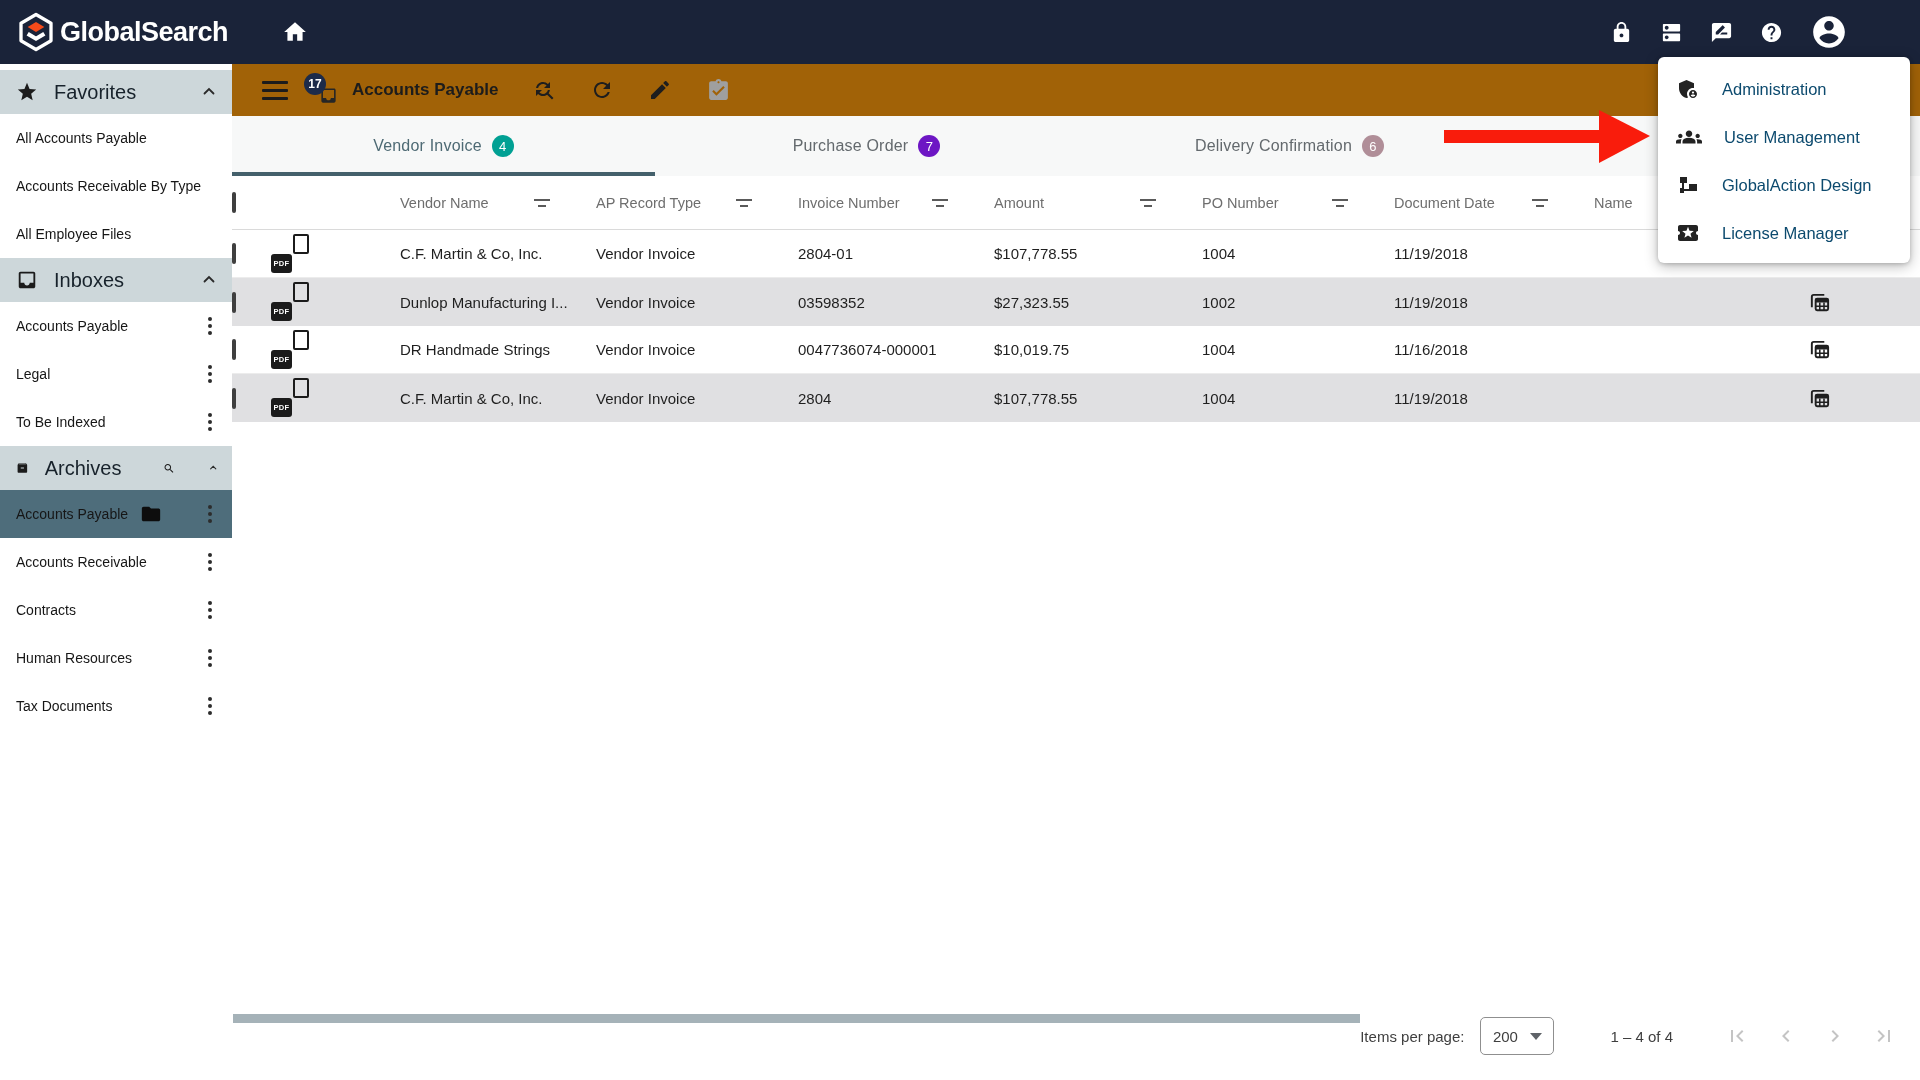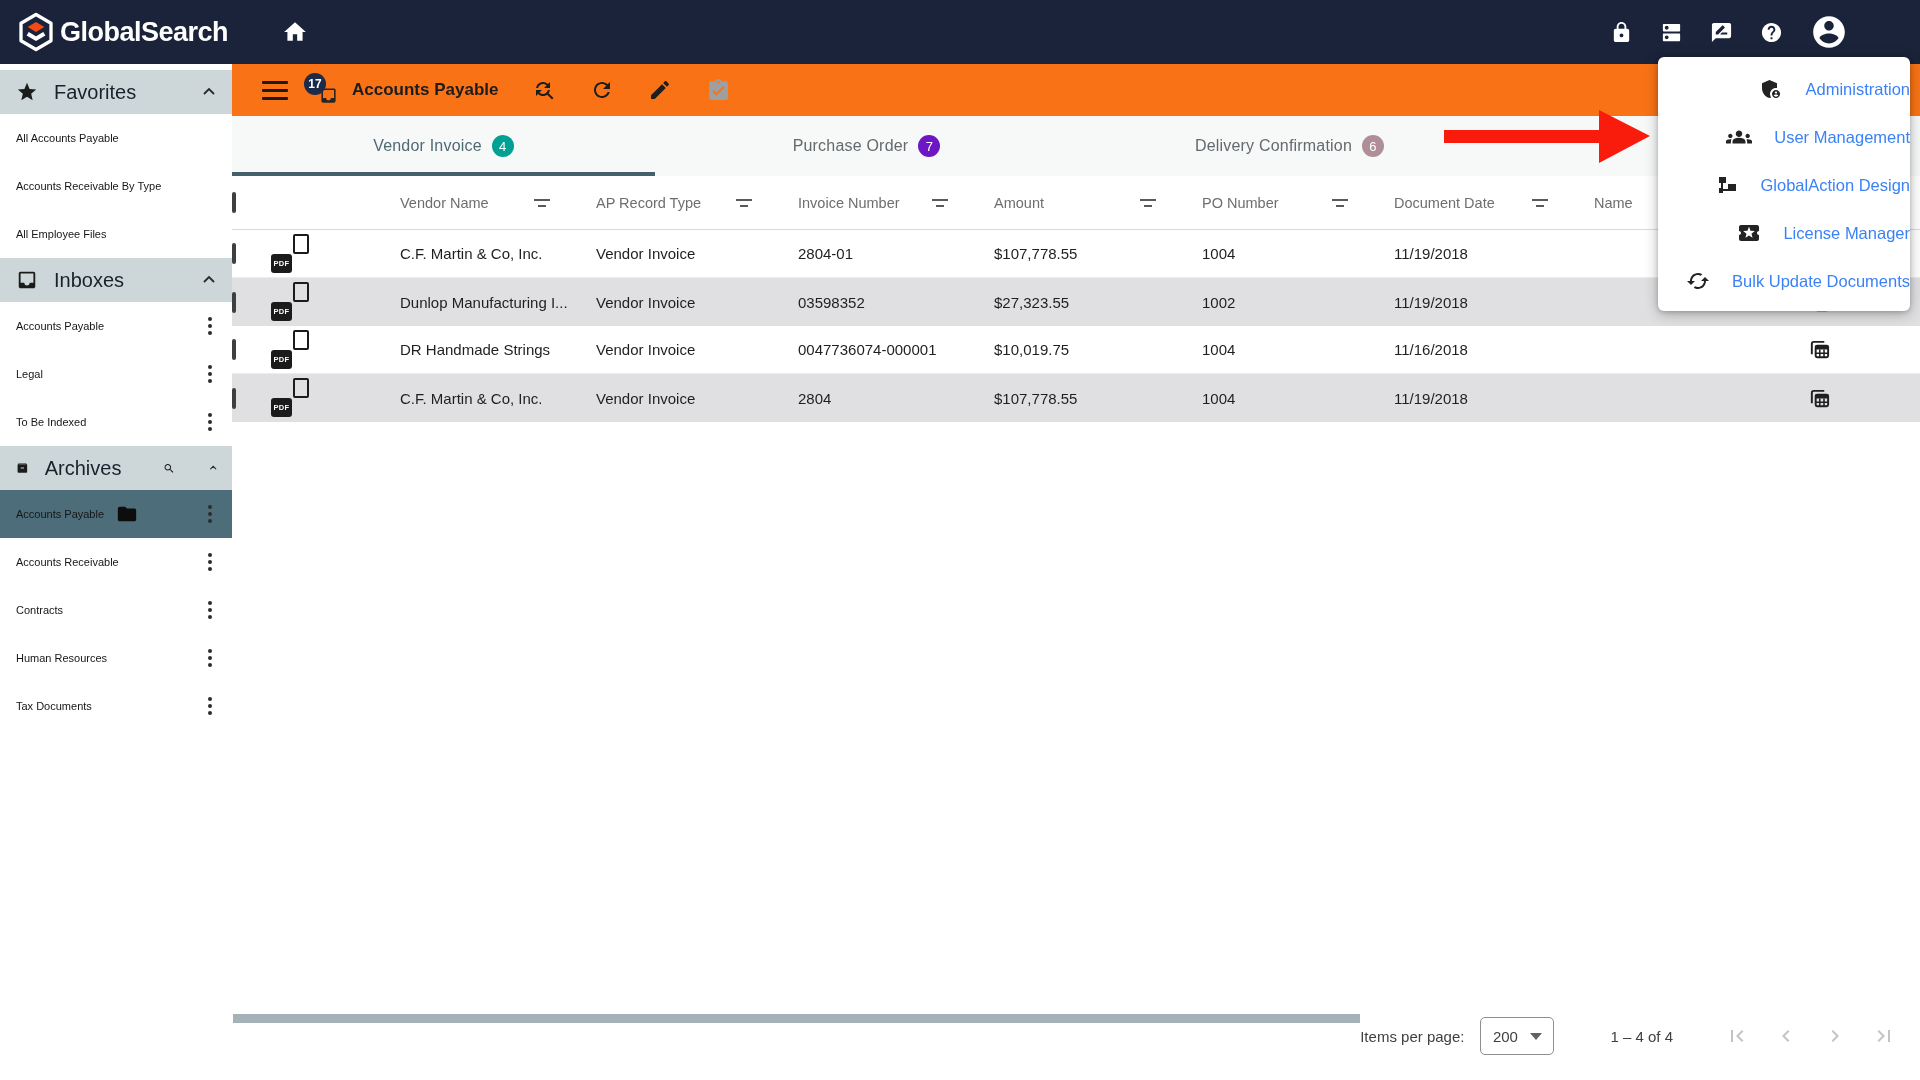--- a/index.html
+++ b/index.html
@@ -16,31 +16,31 @@
   .top-right { margin-left:auto; display:flex; align-items:center; gap:27px; padding-right:72px; }
   .top-ic { color:#fff; display:flex; cursor:pointer; }
 
   
   .sidebar { position:absolute; left:0; top:64px; width:232px; bottom:0; background:#fff; z-index:5; }
   .side-gap { height:6px; }
   .sec-head { height:44px; background:#cdd7da; display:flex; align-items:center;
     padding:0 14px 0 16px; gap:16px; font-size:20px; font-weight:500; color:#17222b; }
   .sec-head .spacer { margin-left:auto; }
   .side-item { height:48px; display:flex; align-items:center; padding:0 10px 0 16px;
-    font-size:11px; color:#161616; }
+    font-size:14px; color:#161616; }
   .side-item .kebab { margin-left:auto; }
   .side-item.selected { background:#4e6d7b; }
   .side-item.selected .fold { margin-left:12px; display:flex; }
   .kebab { width:24px; height:24px; display:flex; flex-direction:column; align-items:center;
     justify-content:center; gap:3px; cursor:pointer; }
   .kebab i { width:4px; height:4px; border-radius:50%; background:#2c2c2c; }
 
   
   .main { position:absolute; left:232px; top:64px; right:0; bottom:0; background:#fff; }
-  .toolbar { height:52px; background:#f97316; display:flex; align-items:center; padding-left:30px; }
+  .toolbar { height:52px; background:#a16207; display:flex; align-items:center; padding-left:30px; }
   .hamb { width:26px; display:flex; flex-direction:column; gap:5px; cursor:pointer; }
   .hamb i { height:3px; background:#1c1c1c; border-radius:1px; }
   .tray-badge { position:relative; width:34px; height:34px; margin-left:16px; }
   .tray-badge .tray { position:absolute; right:0; bottom:2px; color:#262626; display:flex; }
   .tray-badge .bubble { position:absolute; left:0; top:0; width:22px; height:22px; border-radius:50%;
     background:#1c2b4a; color:#fff; font-size:12px; font-weight:700; display:flex;
     align-items:center; justify-content:center; }
   .tb-title { margin-left:14px; font-size:17px; font-weight:700; color:#1c1c1c; }
   .tb-ic { margin-left:34px; color:#1e1e1e; display:flex; cursor:pointer; }
   .tb-ic.disabled { color:#9f9f9f; cursor:default; }
@@ -75,21 +75,21 @@
     border:2.5px solid #1b1b1b; border-radius:2px; }
   .pdficon .front { position:absolute; right:0; top:0; width:21px; height:19px; background:#1b1b1b;
     border-radius:3px; color:#fff; font-size:7.5px; font-weight:700; display:flex;
     align-items:center; justify-content:center; letter-spacing:.3px; }
   .rowact { display:flex; justify-content:center; color:#1f1f1f; cursor:pointer; }
 
   
   .menu { position:absolute; left:1658px; top:57px; width:252px; background:#fff; border-radius:6px;
     box-shadow:0 3px 14px rgba(0,0,0,.28), 0 1px 4px rgba(0,0,0,.18); padding:8px 0 6px 0; z-index:40; }
   .mi { height:48px; display:flex; align-items:center; gap:22px; padding-left:18px;
-    font-size:16.5px; color:#3b82f6; cursor:pointer;justify-content:flex-end; }
+    font-size:16.5px; color:#0c4a6e; cursor:pointer; }
   .mi .mic { color:#232323; display:flex; }
 
   
   .arrow { position:absolute; left:1440px; top:106px; z-index:50; }
 
   
   .hscroll { position:absolute; left:233px; top:1014px; width:1641px; height:9px; background:#a5b2b8; z-index:6; }
   .hscroll-corner { position:absolute; left:1878px; top:1014px; width:42px; height:9px; background:#97a5ab; z-index:6; }
   .pager { position:absolute; right:0; bottom:16px; height:56px; display:flex; align-items:center;
     padding-right:24px; color:#3f3f3f; font-size:15px; background:#fff; z-index:6; }
@@ -496,28 +496,20 @@
       <span>GlobalAction Design</span>
     </div>
     <div class="mi">
       <span class="mic">
         <svg width="24" height="24" viewBox="0 0 24 24" fill="currentColor">
             <path d="M20 12c0-1.1.9-2 2-2V6c0-1.1-.9-2-2-2H4c-1.1 0-1.99.9-1.99 2v4c1.1 0 1.99.9 1.99 2s-.89 2-2 2v4c0 1.1.9 2 2 2h16c1.1 0 2-.9 2-2v-4c-1.1 0-2-.9-2-2zm-4.42 4.8L12 14.5l-3.58 2.3 1.08-4.12-3.29-2.69 4.24-.25L12 5.8l1.54 3.95 4.24.25-3.29 2.69 1.08 4.11z"></path>
           </svg>
       </span>
       <span>License Manager</span>
     </div>
-    <div class="mi">
-      <span class="mic">
-        <svg width="24" height="24" viewBox="0 0 24 24" fill="currentColor" transform="rotate(90)">
-            <path d="M12 4V1L8 5l4 4V6c3.31 0 6 2.69 6 6 0 1.01-.25 1.97-.7 2.8l1.46 1.46C19.54 15.03 20 13.57 20 12c0-4.42-3.58-8-8-8zm0 14c-3.31 0-6-2.69-6-6 0-1.01.25-1.97.7-2.8L5.24 7.74C4.46 8.97 4 10.43 4 12c0 4.42 3.58 8 8 8v3l4-4-4-4v3z"></path>
-          </svg>
-      </span>
-      <span>Bulk Update Documents</span>
-    </div>
   </div>
 
   <svg class="arrow" width="212" height="62" viewBox="0 0 212 62">
     <rect x="4" y="24" width="155" height="13" fill="#f91c0c"></rect>
     <polygon points="159,4 159,57 210,30" fill="#f91c0c"></polygon>
   </svg>
 
   <div class="hscroll"></div>
   <div class="hscroll-corner"></div>
 

